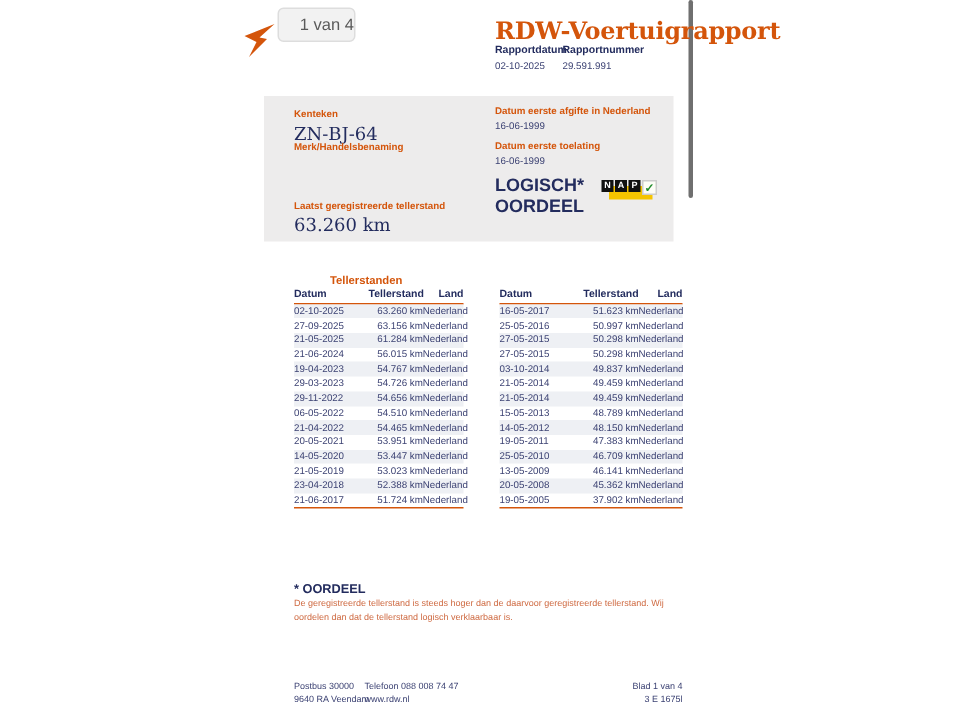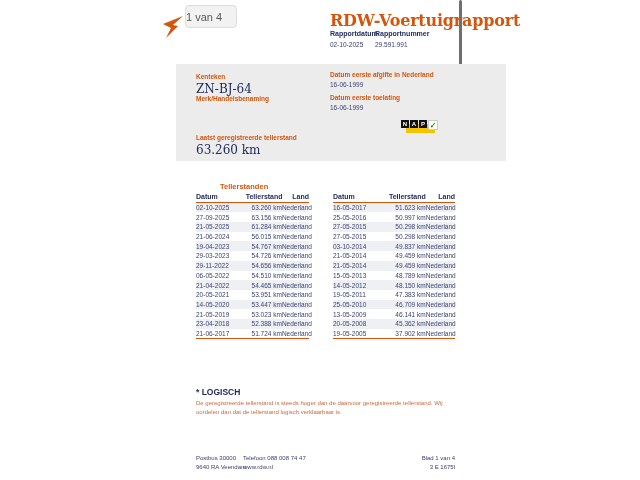--- a/index.html
+++ b/index.html
@@ -2,36 +2,36 @@
 <html><head>
 <meta charset="utf-8">
 <style>
   html,body{margin:0;padding:0;background:#ffffff;}
   #screen{position:relative;width:640px;height:480px;background:#ffffff;overflow:hidden;
           font-family:"Liberation Sans",sans-serif;color:#232c5e;}
 
   
   .page-badge{position:absolute;left:185px;top:5px;width:50px;height:21px;
     background:#f2f2f2;border:1px solid #dddddd;border-radius:4px;
-    display:flex;align-items:center;justify-content:flex-start;
+    display:flex;align-items:center;justify-content:flex-end;
     font-size:11px;color:#5a5a5a;}
   .scroll-thumb{position:absolute;left:459px;top:0;width:3px;height:132px;
     background:#6f6f6f;border-radius:2px;}
 
   
   .rdw-logo{position:absolute;left:162px;top:15px;width:22px;height:24px;}
   .title{position:absolute;left:330px;top:11px;font-family:"DejaVu Serif",serif;
     font-weight:bold;font-size:16px;color:#d4550b;letter-spacing:-0.2px;}
   .hfield{position:absolute;top:30px;}
   .hfield .hlab{font-size:7px;font-weight:bold;color:#232c5e;}
   .hfield .hval{font-size:6.5px;color:#3c4273;margin-top:4px;}
   #hfield-date{left:330px;} #hfield-num{left:375px;}
 
   
-  .panel{position:absolute;left:176px;top:64px;width:330px;height:97px;background:#edecec;}
+  .panel{position:absolute;left:176px;top:64px;width:273px;height:97px;background:#edecec;}
   .pf{position:absolute;}
   .pf .plab{font-size:6.5px;font-weight:bold;color:#d4550b;}
   .pf .pval-serif{font-family:"DejaVu Serif",serif;font-size:12px;color:#232c5e;margin-top:2px;}
   .pf .pval-sm{font-size:6.5px;color:#3c4273;margin-top:3px;}
   .verdict{position:absolute;left:154px;top:52px;font-size:12px;font-weight:bold;
     color:#232c5e;line-height:14px;}
   .nap{position:absolute;left:225px;top:56px;width:34px;height:14px;}
   .nap .nap-yellow{position:absolute;left:5px;top:4px;width:29px;height:9px;background:#f5c400;}
   .nap .nap-boxes{position:absolute;left:0;top:0;display:flex;gap:1px;}
   .nap .nbox{width:8px;height:8px;background:#111;color:#fff;font-size:6px;font-weight:bold;
@@ -100,20 +100,24 @@
       <div class="pval-serif">63.260 km</div>
     </div>
     <div class="pf" style="left:154px;top:7px;">
       <div class="plab">Datum eerste afgifte in Nederland</div>
       <div class="pval-sm">16-06-1999</div>
     </div>
     <div class="pf" style="left:154px;top:30px;">
       <div class="plab">Datum eerste toelating</div>
       <div class="pval-sm">16-06-1999</div>
     </div>
+    <div class="verdict">
+      <div>LOGISCH*</div>
+      <div>OORDEEL</div>
+    </div>
     <div class="nap">
       <div class="nap-yellow"></div>
       <div class="nap-boxes">
         <div class="nbox">N</div>
         <div class="nbox">A</div>
         <div class="nbox">P</div>
         <div class="nbox check">✓</div>
       </div>
     </div>
   </div>
@@ -273,21 +277,21 @@
           <span class="c-land">Nederland</span>
         </div>
         <div class="trow">
           <span class="c-datum">19-05-2005</span>
           <span class="c-tel">37.902 km</span>
           <span class="c-land">Nederland</span>
         </div>
       </div>
   </div>
 
-  <div class="footnote-title">* LOGISCH</div>
+  <div class="footnote-title">* OORDEEL</div>
   <div class="footnote-text">De geregistreerde tellerstand is steeds hoger dan de daarvoor geregistreerde tellerstand. Wij oordelen dan dat de tellerstand logisch verklaarbaar is.</div>
 
   <div class="footer-line" id="f-pb">Postbus 30000</div>
   <div class="footer-line" id="f-city">9640 RA Veendam</div>
   <div class="footer-line" id="f-tel">Telefoon 088 008 74 47</div>
   <div class="footer-line" id="f-web">www.rdw.nl</div>
   <div class="footer-line" id="f-page">Blad 1 van 4</div>
   <div class="footer-line" id="f-code">3 E 1675l</div>
 
 </div>

